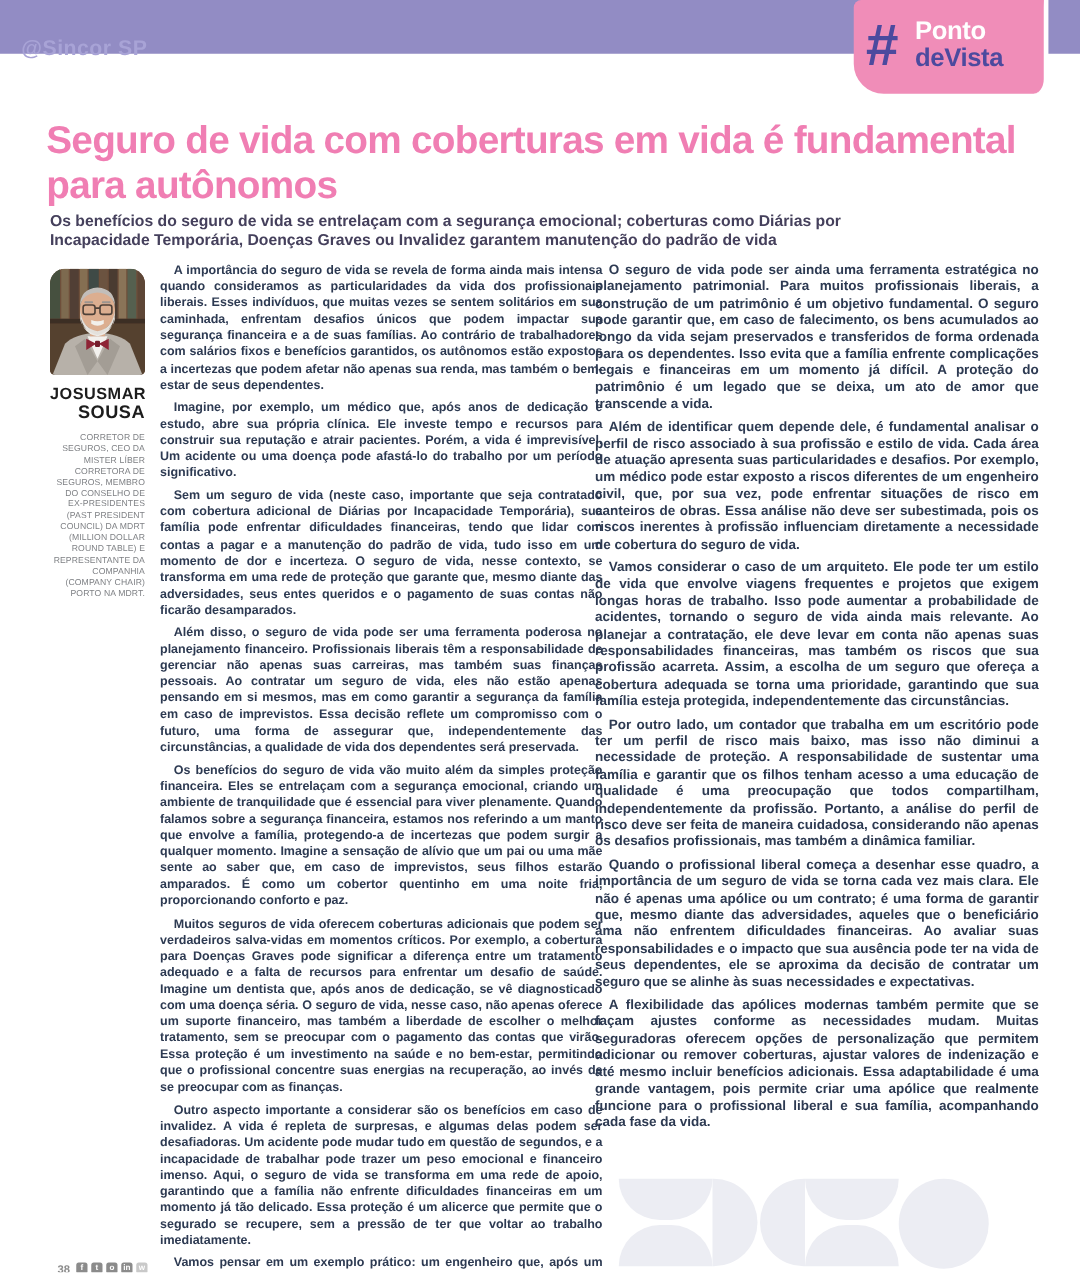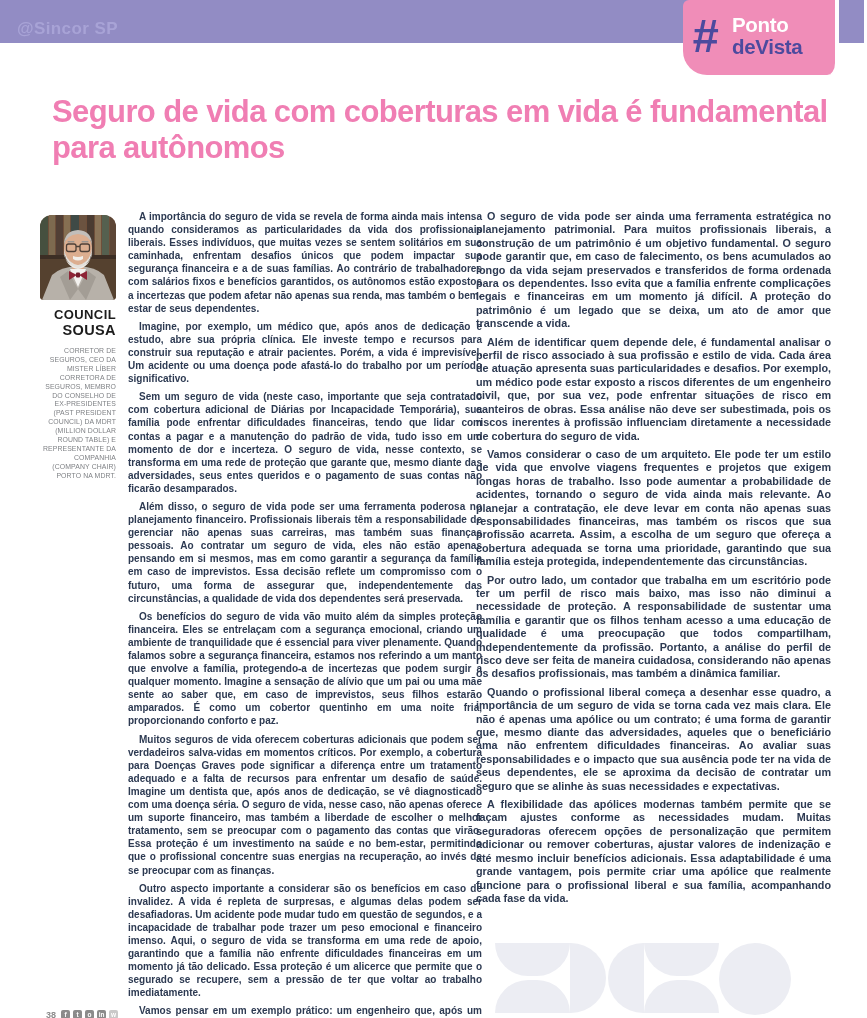--- a/index.html
+++ b/index.html
@@ -4,42 +4,42 @@
 <style>
   html,body { margin:0; padding:0; background:#ffffff; }
   .page {
     position:relative; width:867px; height:1018px; overflow:hidden;
     background:#ffffff; font-family:"Liberation Sans", sans-serif;
   }
 
   
   .band { position:absolute; left:0; top:0; width:864px; height:43px; background:#928CC4; }
   .brand {
-    position:absolute; left:17px; top:19px; font-size:17px; font-weight:bold;
+    position:absolute; left:17px; top:29px; font-size:17px; font-weight:bold;
     color:#A8A3D6; letter-spacing:0.4px; z-index:3;
   }
   .badge {
     position:absolute; left:683px; top:0; width:152px; height:75px;
     background:#F08DB8; border-right:4px solid #ffffff;
     border-radius:6px 0 12px 24px; z-index:2;
   }
   .badge-hash {
     position:absolute; left:9px; top:6px; font-size:47px; font-weight:bold;
     font-style:italic; color:#4C4A9E; line-height:60px;
   }
   .badge-text {
     position:absolute; left:49px; top:14px; font-size:20.5px; font-weight:bold;
     line-height:22px; letter-spacing:-0.3px;
   }
   .badge-line1 { color:#ffffff; }
   .badge-line2 { color:#4C4A9E;margin-top:30px; }
 
   
   .title {
-    position:absolute; left:52px; top:94px; width:812px;
+    position:absolute; left:37px; top:94px; width:812px;
     font-size:31px; line-height:36px; font-weight:bold;
     color:#F07EB3; letter-spacing:-0.6px;
   }
   .standfirst {
     position:absolute; left:40px; top:170px; width:700px;
     font-size:12.6px; line-height:15px; font-weight:bold; color:#45405C;
   }
 
   
   .author { position:absolute; left:40px; top:215px; width:76px; }
@@ -86,20 +86,21 @@
 
   <div class="badge">
     <span class="badge-hash">#</span>
     <span class="badge-text">
       <span class="badge-line1">Ponto</span><br>
       <span class="badge-line2">deVista</span>
     </span>
   </div>
 
   <h1 class="title" style="margin:0;">Seguro de vida com coberturas em vida é fundamental para autônomos</h1>
+  <div class="standfirst">Os benefícios do seguro de vida se entrelaçam com a segurança emocional; coberturas como Diárias por Incapacidade Temporária, Doenças Graves ou Invalidez garantem manutenção do padrão de vida</div>
 
   <div class="author">
     <svg class="photo" viewBox="0 0 76 85" xmlns="http://www.w3.org/2000/svg">
       <rect x="0" y="0" width="76" height="85" fill="#6e4f3a"></rect>
 
       <rect x="0" y="0" width="8" height="40" fill="#46503f"></rect>
       <rect x="9" y="0" width="6" height="40" fill="#7d6a4f"></rect>
       <rect x="16" y="0" width="7" height="40" fill="#513f35"></rect>
       <rect x="24" y="0" width="6" height="40" fill="#856f52"></rect>
       <rect x="31" y="0" width="8" height="40" fill="#3f4a46"></rect>
@@ -131,21 +132,21 @@
       <path d="M24,30 Q24,16 38,15 Q52,16 52,30 Q50,20 38,19 Q26,20 24,30 Z" fill="#c2beba"></path>
 
       <rect x="26.5" y="29" width="9.5" height="7.5" rx="2" fill="none" stroke="#4d4038" stroke-width="1.3"></rect>
       <rect x="40" y="29" width="9.5" height="7.5" rx="2" fill="none" stroke="#4d4038" stroke-width="1.3"></rect>
       <line x1="36" y1="31.5" x2="40" y2="31.5" stroke="#4d4038" stroke-width="1.3"></line>
 
       <rect x="27.5" y="26" width="7" height="1.6" rx="0.8" fill="#9b948e"></rect>
       <rect x="41.5" y="26" width="7" height="1.6" rx="0.8" fill="#9b948e"></rect>
     </svg>
     <div class="author-name">
-      <div class="fn">COUNCIL</div>
+      <div class="fn">JOSUSMAR</div>
       <div class="ln">SOUSA</div>
     </div>
     <div class="bio">CORRETOR DE SEGUROS, CEO DA MISTER LÍBER CORRETORA DE SEGUROS, MEMBRO DO CONSELHO DE EX-PRESIDENTES (PAST PRESIDENT COUNCIL) DA MDRT (MILLION DOLLAR ROUND TABLE) E REPRESENTANTE DA COMPANHIA (COMPANY CHAIR) PORTO NA MDRT.</div>
   </div>
 
   <div class="col col1">
     <p>A importância do seguro de vida se revela de forma ainda mais intensa quando consideramos as particularidades da vida dos profissionais liberais. Esses indivíduos, que muitas vezes se sentem solitários em sua caminhada, enfrentam desafios únicos que podem impactar sua segurança financeira e a de suas famílias. Ao contrário de trabalhadores com salários fixos e benefícios garantidos, os autônomos estão expostos a incertezas que podem afetar não apenas sua renda, mas também o bem-estar de seus dependentes.</p>
     <p>Imagine, por exemplo, um médico que, após anos de dedicação e estudo, abre sua própria clínica. Ele investe tempo e recursos para construir sua reputação e atrair pacientes. Porém, a vida é imprevisível. Um acidente ou uma doença pode afastá-lo do trabalho por um período significativo.</p>
     <p>Sem um seguro de vida (neste caso, importante que seja contratado com cobertura adicional de Diárias por Incapacidade Temporária), sua família pode enfrentar dificuldades financeiras, tendo que lidar com contas a pagar e a manutenção do padrão de vida, tudo isso em um momento de dor e incerteza. O seguro de vida, nesse contexto, se transforma em uma rede de proteção que garante que, mesmo diante das adversidades, seus entes queridos e o pagamento de suas contas não ficarão desamparados.</p>
     <p>Além disso, o seguro de vida pode ser uma ferramenta poderosa no planejamento financeiro. Profissionais liberais têm a responsabilidade de gerenciar não apenas suas carreiras, mas também suas finanças pessoais. Ao contratar um seguro de vida, eles não estão apenas pensando em si mesmos, mas em como garantir a segurança da família em caso de imprevistos. Essa decisão reflete um compromisso com o futuro, uma forma de assegurar que, independentemente das circunstâncias, a qualidade de vida dos dependentes será preservada.</p>

